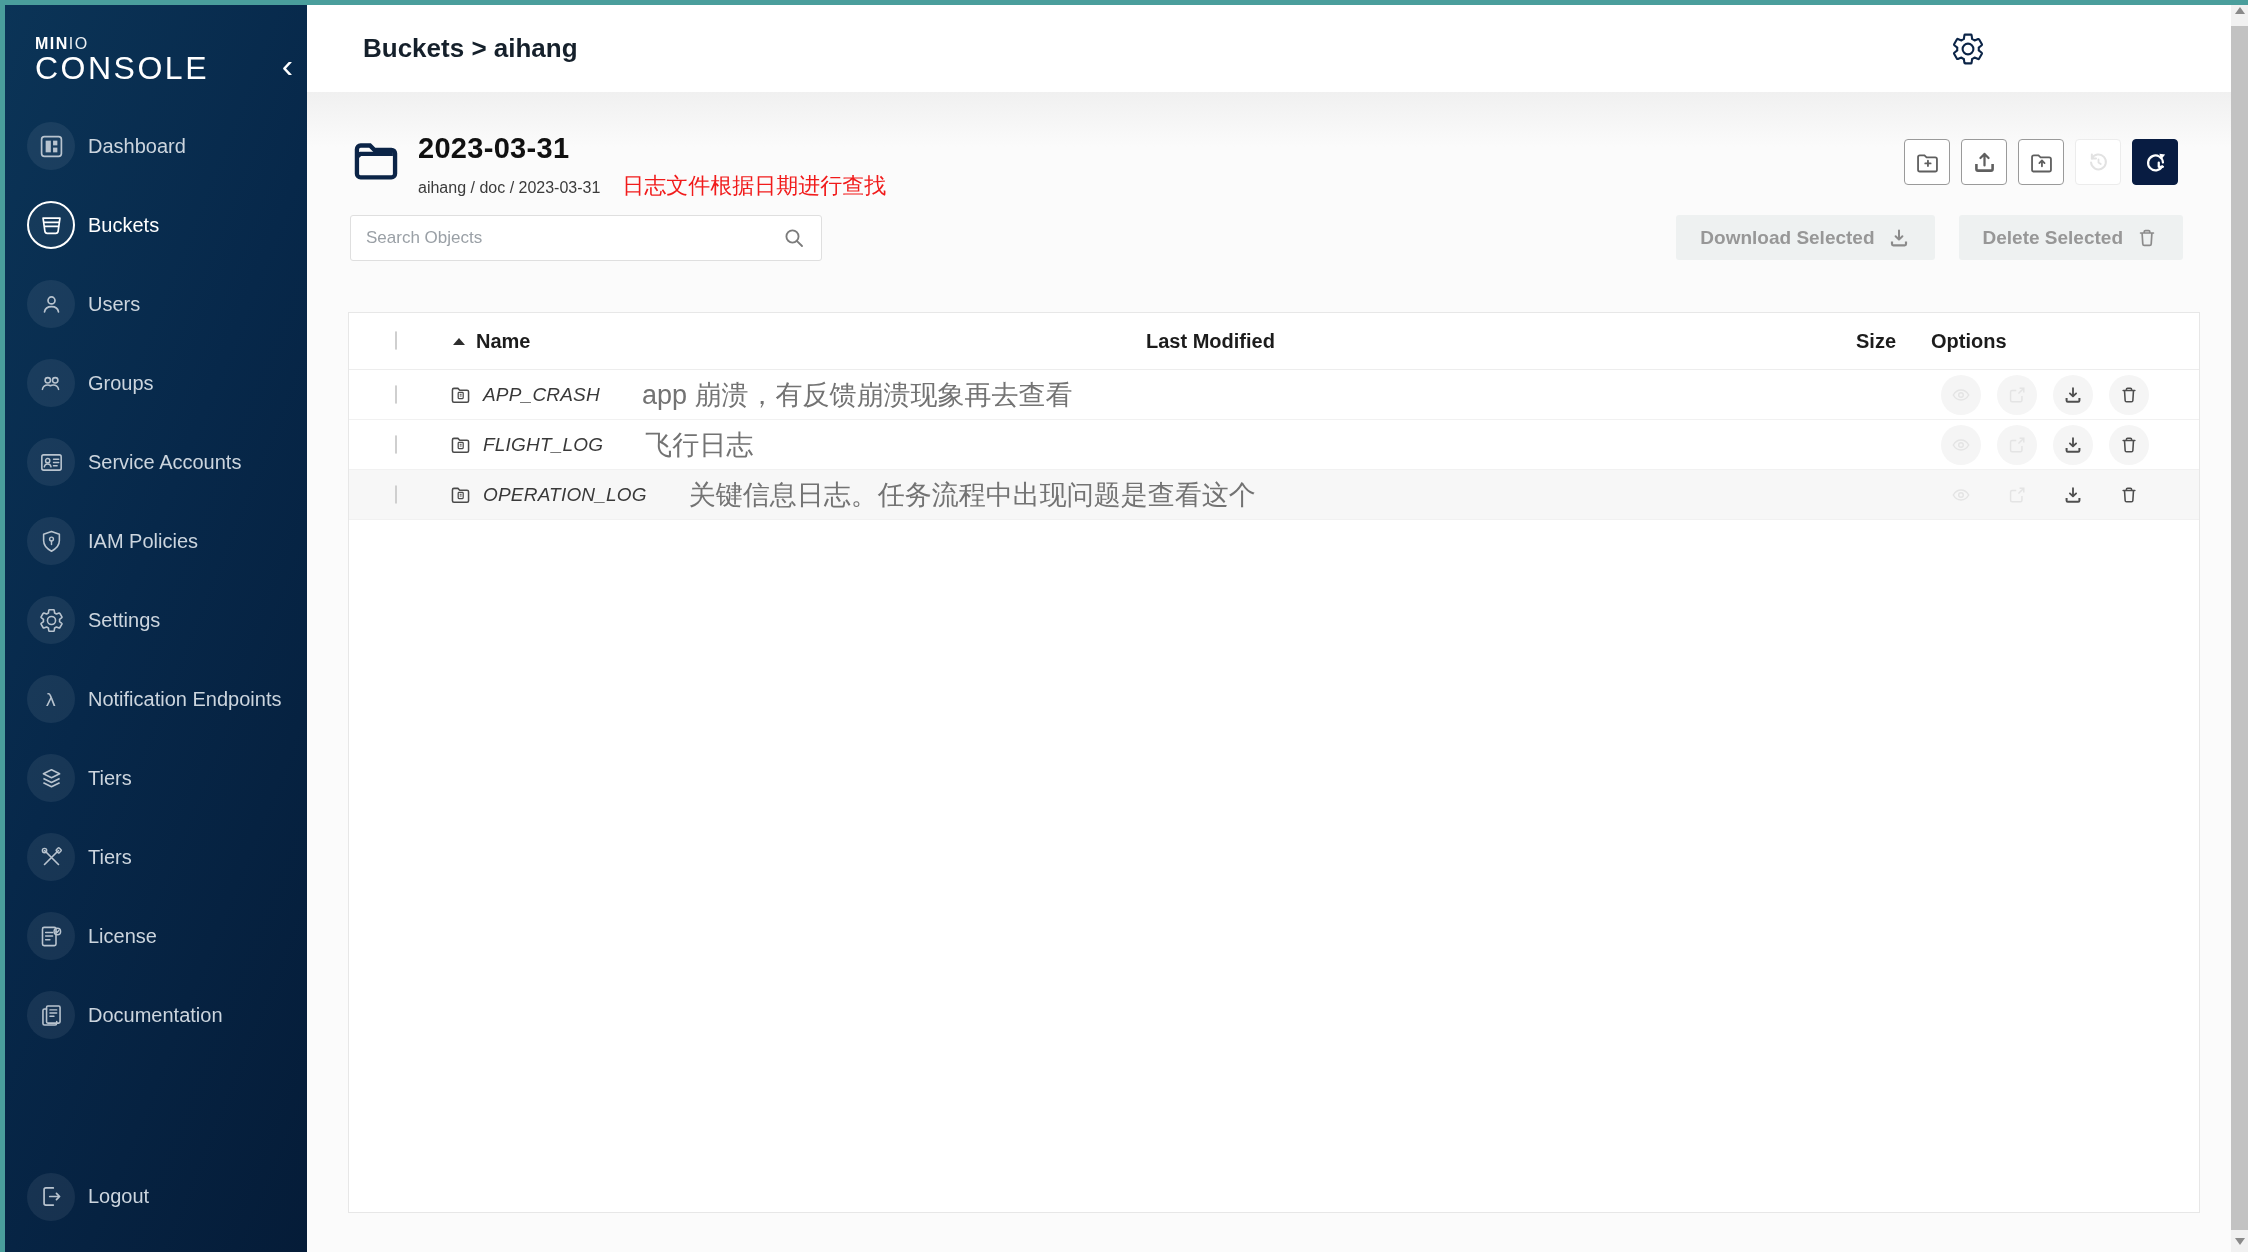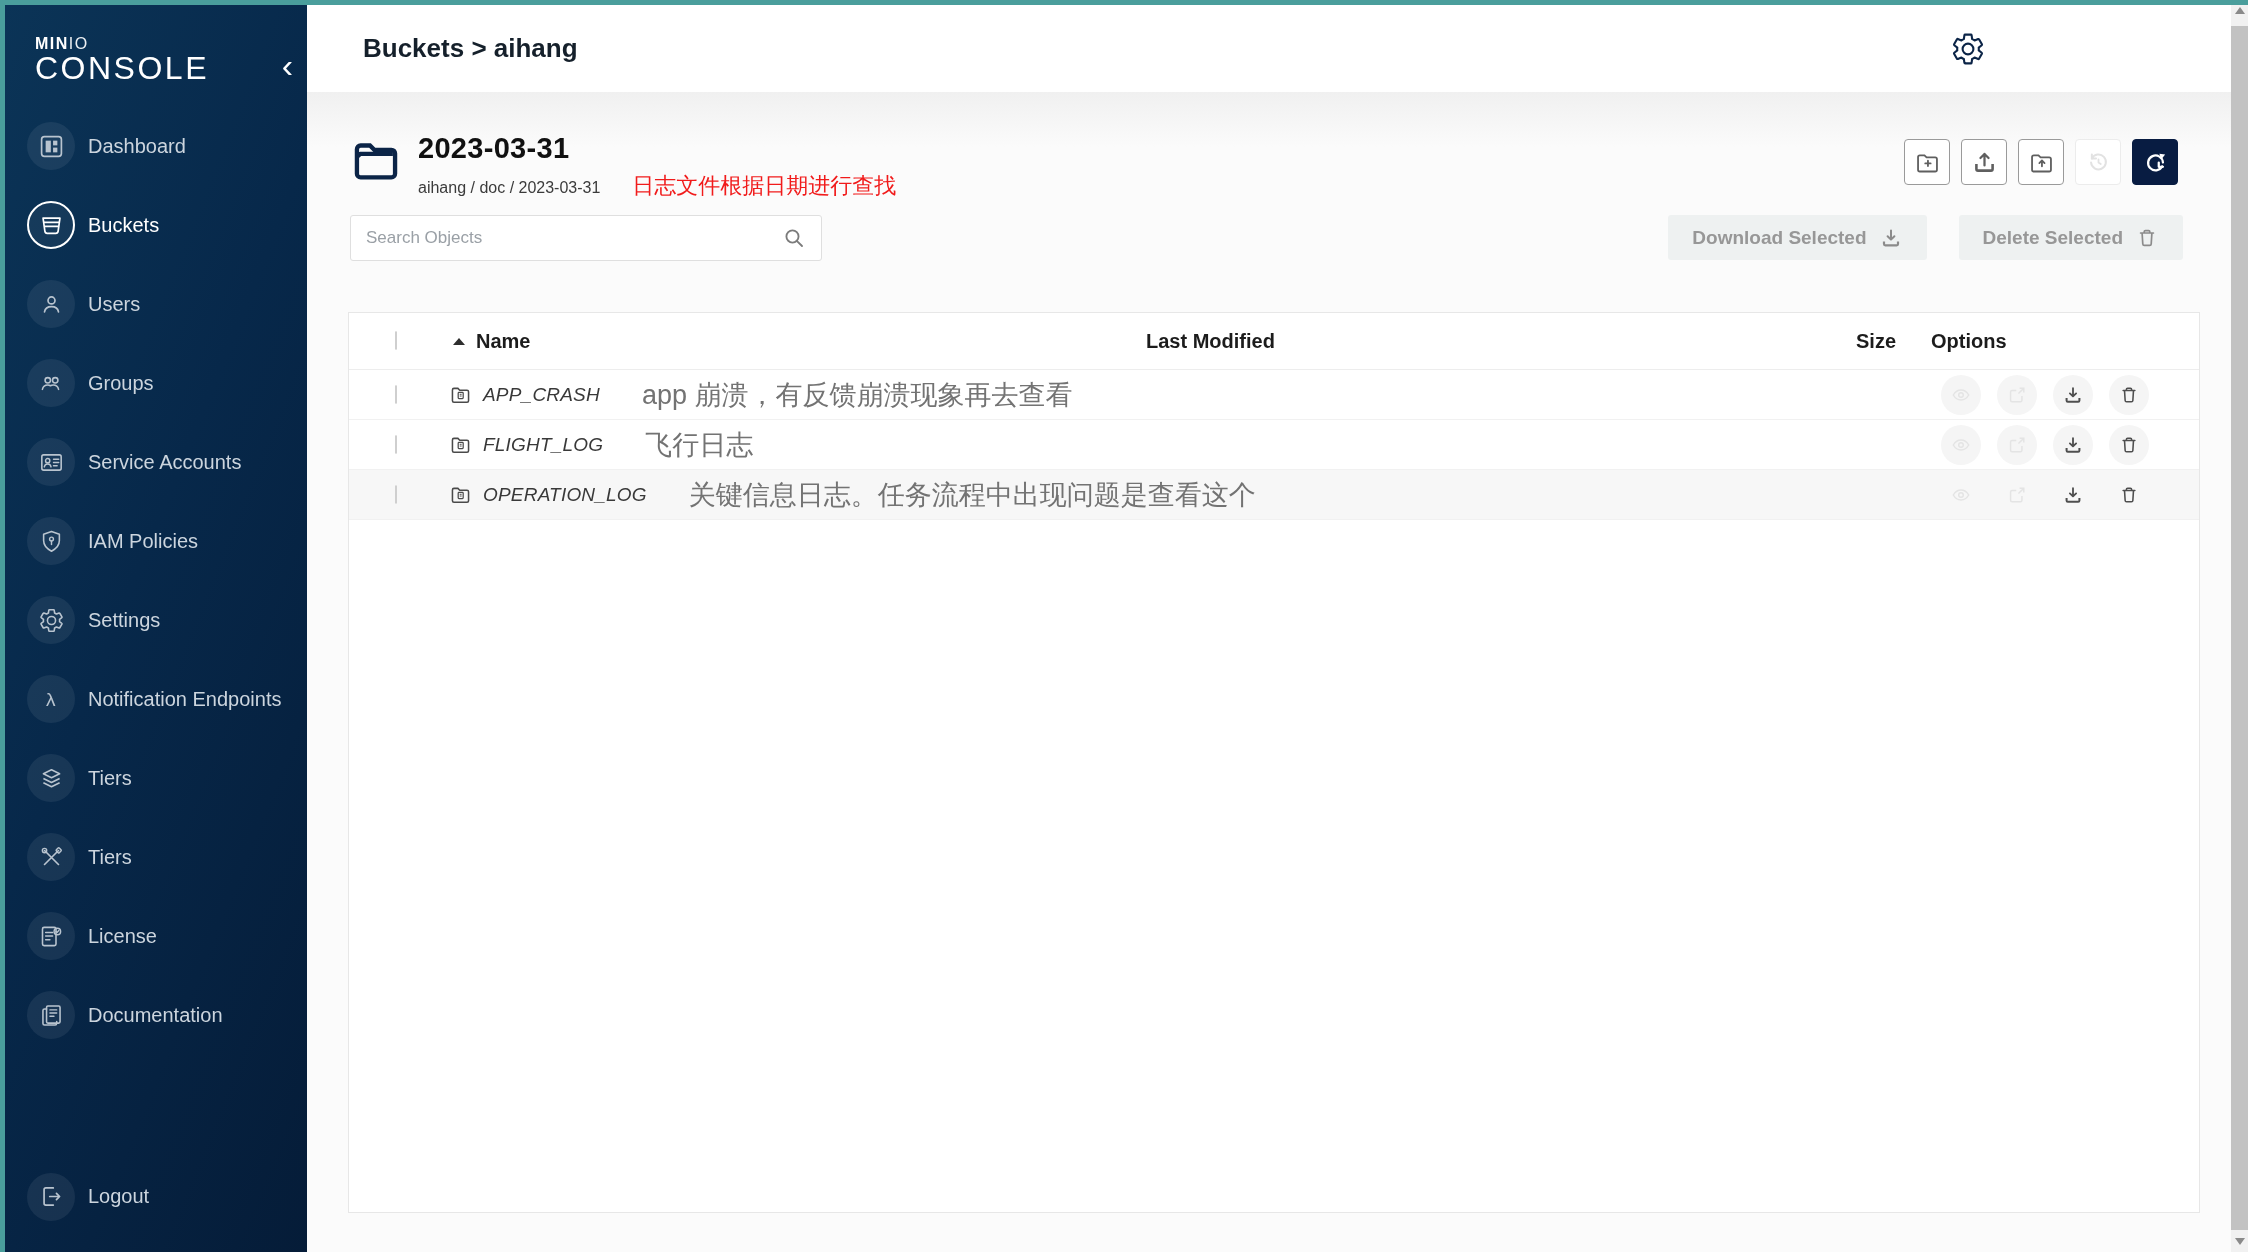--- a/index.html
+++ b/index.html
@@ -45,37 +45,37 @@
   .content { position:absolute; left:307px; top:92px; width:1924px; height:1160px;
     background:linear-gradient(180deg,#f0f0f0 0px,#fbfbfb 55px,#fbfbfb 100%); }
 
   .folder-head { position:absolute; left:43px; top:40px; display:flex; }
   .folder-ic { width:52px; height:52px; color:#0b2447; margin-top:2px; }
   .folder-ic svg { width:52px; height:52px; }
   .fh-text { margin-left:16px; }
   .fh-title { font-size:29px; font-weight:bold; color:#111; letter-spacing:.3px; }
   .fh-sub { margin-top:6px; display:flex; align-items:baseline; }
   .fh-path { font-size:16px; color:#3b3b3b; }
-  .fh-note { font-size:22px; color:#f11b1b; margin-left:32px; font-weight:400;text-align:center; }
+  .fh-note { font-size:22px; color:#f11b1b; margin-left:22px; font-weight:400;text-align:center; }
 
   .tool-btns { position:absolute; top:47px; right:53px; display:flex; gap:11px; }
   .tbtn { width:46px; height:46px; border:1px solid #9a9a9a; border-radius:4px; background:#fff;
     display:flex; align-items:center; justify-content:center; color:#5f5f5f; cursor:pointer; }
   .tbtn svg { width:27px; height:27px; }
   .tbtn.disabled { border-color:#ececec; color:#e2e2e2; cursor:default; }
   .tbtn.primary { background:#081c42; border-color:#081c42; color:#fff; }
 
   .search-wrap { position:absolute; left:43px; top:123px; width:472px; height:46px; background:#fff;
     border:1px solid #dfdfdf; border-radius:3px; display:flex; align-items:center; }
   .search-input { flex:1; border:none; outline:none; font-size:17px; color:#333; padding:0 10px 0 15px;
     font-family:"Liberation Sans", sans-serif; background:transparent; }
   .search-input::placeholder { color:#9aa0a6; }
   .search-ic { width:26px; height:26px; color:#7b7b7b; margin-right:14px; flex:0 0 auto; }
 
-  .sel-btns { position:absolute; top:123px; right:48px; display:flex; gap:32px; }
+  .sel-btns { position:absolute; top:123px; right:48px; display:flex; gap:24px; }
   .sel-btn { height:45px; background:#eef1f1; border:none; border-radius:3px; color:#979797;
     font-size:19px; font-weight:bold; display:flex; align-items:center; gap:12px; padding:0 24px;
     font-family:"Liberation Sans", sans-serif; cursor:pointer; }
   .sel-btn svg { width:24px; height:24px; color:#8b8b8b; }
 
   
   .card { position:absolute; left:41px; top:220px; width:1852px; height:901px; background:#fff;
     border:1px solid #e7e7e7; border-radius:0; overflow:hidden; }
   .t-head, .t-row { display:grid; grid-template-columns:64px 733px 710px 75px 270px; align-items:center; }
   .t-head { height:57px; border-bottom:1px solid #ededed; }

